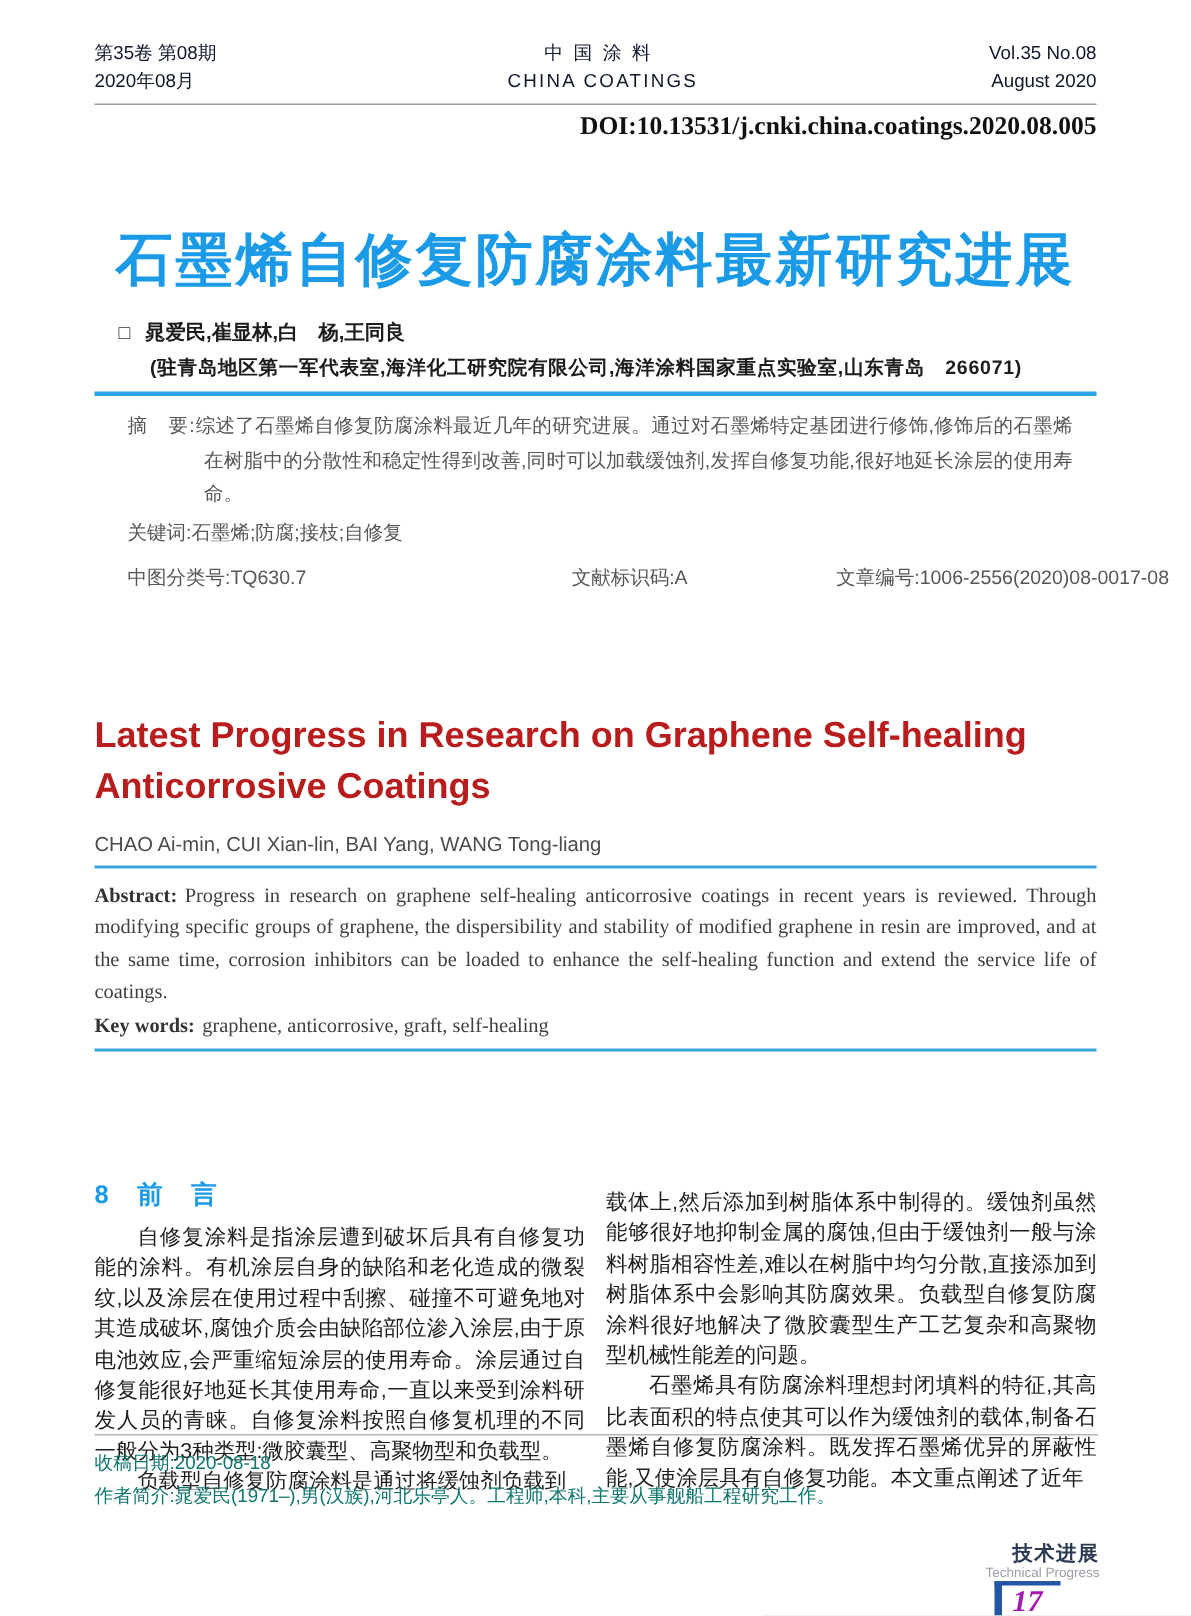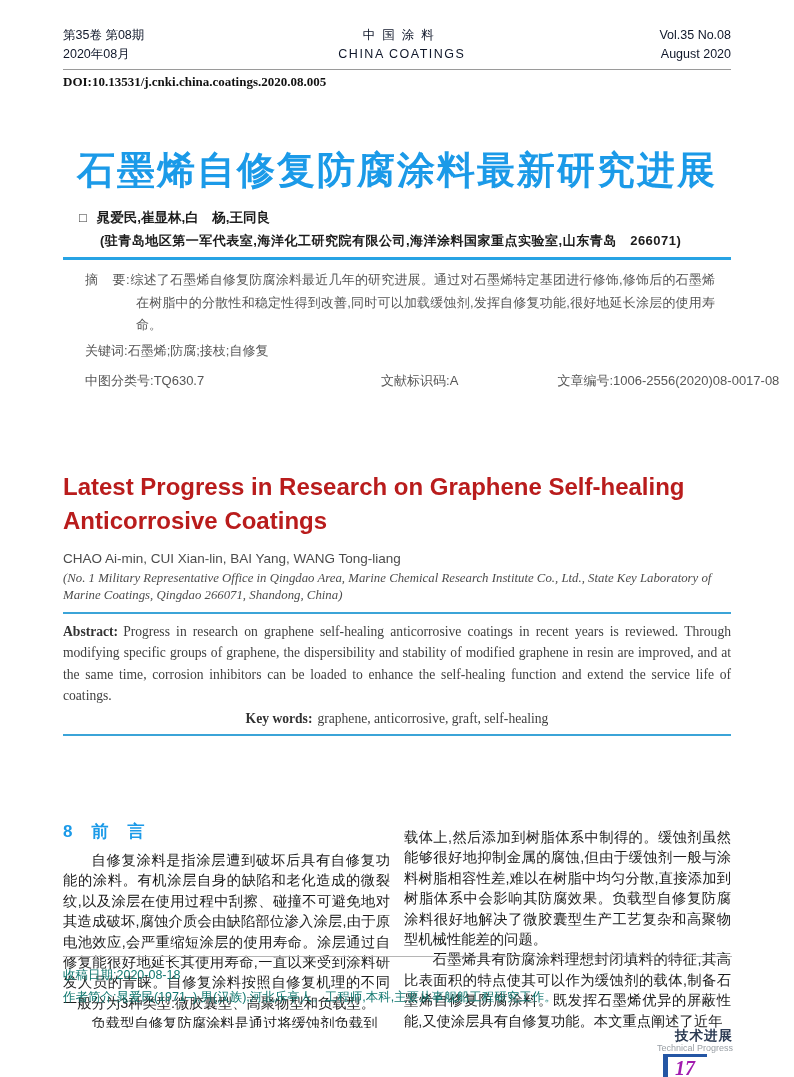--- a/index.html
+++ b/index.html
@@ -11,21 +11,21 @@
     padding:26px 63px 0 63px;
   }
   
   .jheader { display:flex; justify-content:space-between; color:#0f172a; font-size:12.5px; line-height:19px; }
   .jh-left { text-align:left; }
   .jh-center { text-align:center; }
   .jh-right { text-align:right; }
   .jh-cn { letter-spacing:7px; }
   .jh-en { letter-spacing:1.5px; }
   .header-rule { border-top:1px solid #9a9a9a; margin-top:5px; }
-  .doi { margin-top:4px; font-family:"Liberation Serif", serif; font-weight:bold; font-size:13px; color:#111; }
+  .doi { margin-top:4px; font-family:"Liberation Serif", serif; font-weight:bold; font-size:17px; color:#111;text-align:right; }
 
   
   .title-cn {
     margin-top:58px; font-size:38px; font-weight:bold; letter-spacing:2px;
     color:#1b9ae8; padding-left:14px; line-height:44px;
   }
   .authors-cn { margin-top:17px; font-size:13.5px; font-weight:bold; color:#1c1c1c; padding-left:16px; }
   .authors-cn .bullet { margin-right:10px; font-weight:normal; font-size:13px; color:#333; }
   .affil-cn { margin-top:5px; font-size:13px; font-weight:bold; color:#1c1c1c; padding-left:37px; letter-spacing:.5px; }
   .rule-blue-thick { border-top:3px solid #28a3e4; margin-top:7px; }
@@ -40,21 +40,21 @@
   .meta-cell-2 { flex:0 0 28%; }
   .meta-cell-3 { flex:1; white-space:nowrap; }
 
   
   .title-en { margin-top:80px; font-size:24px; line-height:34px; font-weight:bold; color:#b91c1c; }
   .authors-en { margin-top:13px; font-size:13.5px; color:#4c4c4c; }
   .affil-en { margin-top:4px; font-family:"Liberation Serif", serif; font-style:italic; font-size:12.8px; line-height:17.5px; color:#4c4c4c; }
   .rule-blue-thin { border-top:2px solid #3ba4d8; margin-top:7px; }
   .abstract-en { margin-top:7px; font-family:"Liberation Serif", serif; font-size:13.6px; line-height:21.5px; color:#3f3f3f; text-align:justify; }
   .abstract-en b, .keywords-en b { color:#333; margin-right:5px;margin-top:40px; }
-  .keywords-en { margin-top:1px; font-family:"Liberation Serif", serif; font-size:13.6px; line-height:21.5px; color:#3f3f3f;text-align:center; }
+  .keywords-en { margin-top:1px; font-family:"Liberation Serif", serif; font-size:13.6px; line-height:21.5px; color:#3f3f3f; }
   .rule-blue-thin2 { border-top:2px solid #3ba4d8; margin-top:5px; }
 
   
   .body-columns { display:flex; gap:14px; margin-top:84px; height:208px; overflow:hidden; }
   .col { flex:1 1 0; }
   .section-heading { font-size:17px; font-weight:bold; color:#1b9ae8; letter-spacing:1px; margin-bottom:7px; }
   .para { font-size:14.3px; line-height:20.4px; text-align:justify; color:#1d1d1d; }
   .para.indent { text-indent:2em; }
   .col-right { padding-top:7px; }
 
@@ -115,21 +115,20 @@
         <span>文献标识码:</span><span>A</span>
       </div>
       <div class="meta-cell-3">
         <span>文章编号:</span><span>1006-2556(2020)08-0017-08</span>
       </div>
     </div>
   </div>
 
   <h2 class="title-en">Latest Progress in Research on Graphene Self-healing Anticorrosive Coatings</h2>
   <div class="authors-en">CHAO Ai-min, CUI Xian-lin, BAI Yang, WANG Tong-liang</div>
-  <div class="affil-en">(No. 1 Military Representative Office in Qingdao Area, Marine Chemical Research Institute Co., Ltd., State Key Laboratory of Marine Coatings, Qingdao 266071, Shandong, China)</div>
   <div class="rule-blue-thin"></div>
   <p class="abstract-en">
     <b>Abstract:</b><span>Progress in research on graphene self-healing anticorrosive coatings in recent years is reviewed. Through modifying specific groups of graphene, the dispersibility and stability of modified graphene in resin are improved, and at the same time, corrosion inhibitors can be loaded to enhance the self-healing function and extend the service life of coatings.</span>
   </p>
   <p class="keywords-en">
     <b>Key words:</b><span>graphene, anticorrosive, graft, self-healing</span>
   </p>
   <div class="rule-blue-thin2"></div>
 
   <div class="body-columns">

